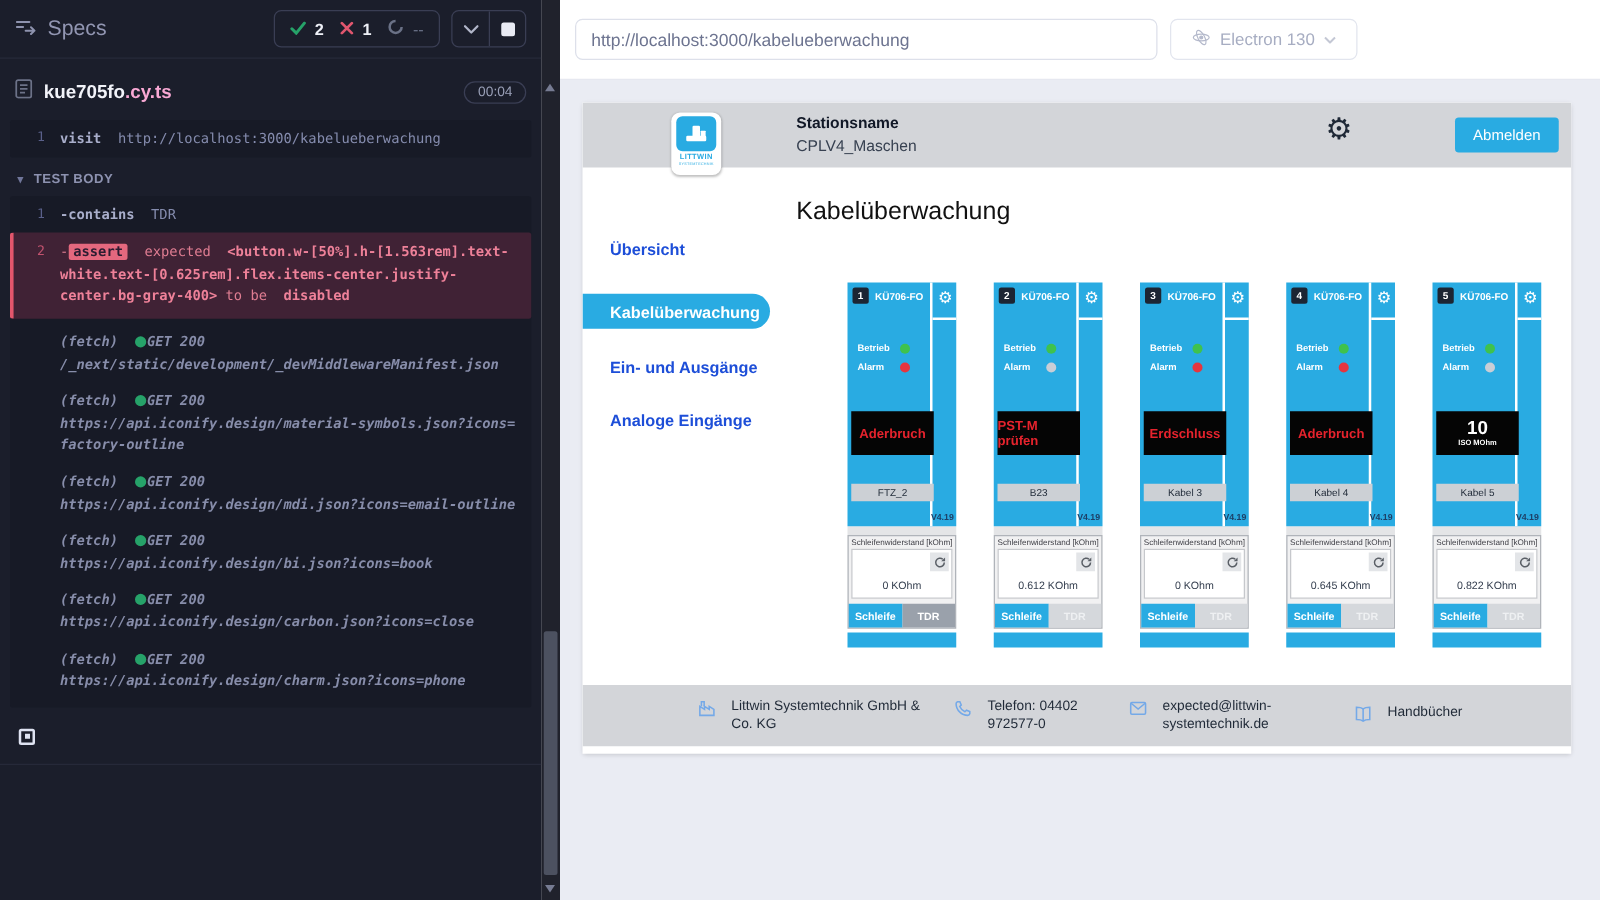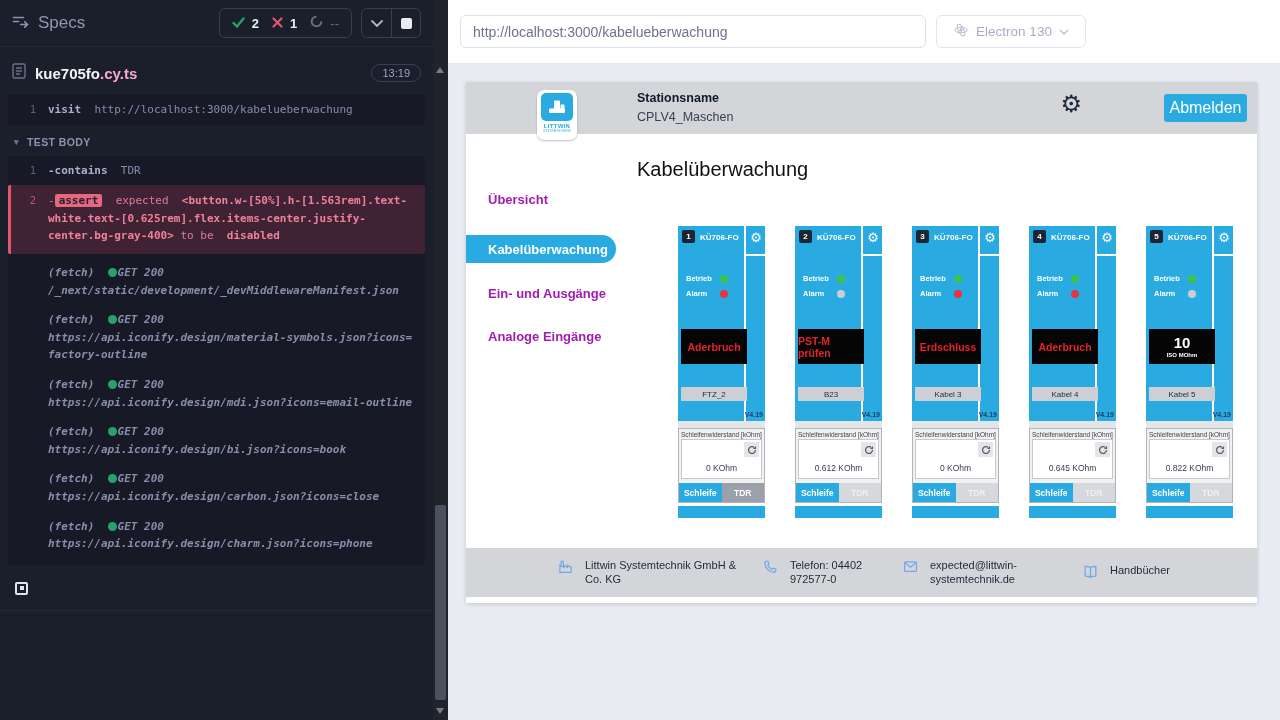--- a/index.html
+++ b/index.html
@@ -69,25 +69,25 @@
 
   .app-header { height:52px; background:#d3d5d9; position:relative; }
   .logo { position:absolute; left:71px; top:8px; width:40px; height:50px; background:#fff; border-radius:7px; box-shadow:0 1px 2px rgba(0,0,0,.25); display:flex; flex-direction:column; align-items:center; padding-top:3px; z-index:5; }
   .logo-sq { width:32px; height:28px; background:#29abe2; border-radius:5px; display:flex; align-items:center; justify-content:center; }
   .logo-t1 { font-size:6px; font-weight:bold; color:#29abe2; letter-spacing:.3px; margin-top:2px; }
   .logo-t2 { font-size:3px; color:#29abe2; letter-spacing:.2px; }
   .station { position:absolute; left:171px; top:9px; }
   .station-label { font-size:12.5px; font-weight:bold; color:#111827; }
   .station-value { font-size:12.5px; color:#374151; margin-top:5px; }
   .hdr-gear { position:absolute; right:175px; top:10px; font-size:24px; color:#1f2937; line-height:1; cursor:pointer; }
-  .logout-btn { position:absolute; right:10px; top:12px; width:83px; height:28px; background:#29abe2; color:#fff; font-size:16px; border:none; border-radius:3px; font-family:"Liberation Sans",sans-serif; cursor:pointer; }
+  .logout-btn { position:absolute; right:10px; top:12px; width:83px; height:28px; background:#29abe2; color:#fff; font-size:12px; border:none; border-radius:3px; font-family:"Liberation Sans",sans-serif; cursor:pointer; }
 
   .app-body { display:flex; height:414px; }
   .nav { width:155px; padding-top:58px; flex-shrink:0; }
-  .nav-item { font-size:13px; font-weight:bold; color:#a21caf; padding-left:22px; height:15px; margin-bottom:28px; display:flex; align-items:center; cursor:pointer; }
+  .nav-item { font-size:13px; font-weight:bold; color:#1d4ed8; padding-left:22px; height:15px; margin-bottom:28px; display:flex; align-items:center; cursor:pointer; }
   .nav-item.active { background:#29abe2; color:#fff; height:28px; width:150px; border-radius:0 14px 14px 0; margin-bottom:23px; }
 
   .main { flex:1; padding-left:16px; }
   .page-title { font-size:20px; color:#111; margin-top:24px; font-weight:normal; }
   .tabs { display:flex; gap:6px; margin-top:15px; }
   .tab { height:24px; padding:0 10px; font-size:12px; display:flex; align-items:center; background:#d2d5d9; color:#1f2937; border-radius:3px; cursor:pointer; }
   .tab.active { background:#29abe2; color:#fff; }
 
   .cards { display:flex; gap:30px; margin-top:45px; margin-left:41px; }
   .card { width:87px; flex-shrink:0; }
@@ -170,21 +170,21 @@
   </div>
 
   <div class="spec-row">
     <span>
       <svg width="14" height="16" viewBox="0 0 14 16" fill="none" stroke="#6c7288" stroke-width="1.4">
           <rect x="1" y="1" width="12" height="14" rx="1.5"></rect>
           <path d="M4 5h6M4 8h6M4 11h4"></path>
         </svg>
     </span>
     <span class="spec-name"><span>kue705fo</span><span class="spec-ext">.cy.ts</span></span>
-    <span class="time-chip">13:19</span>
+    <span class="time-chip">00:04</span>
   </div>
 
   <div class="log">
     <div class="log-block">
       <div class="log-row">
         <span class="num">1</span>
         <span class="row-body"><span class="cmd">visit</span>&nbsp;&nbsp;<span class="arg">http://localhost:3000/kabelueberwachung</span></span>
       </div>
     </div>
 

